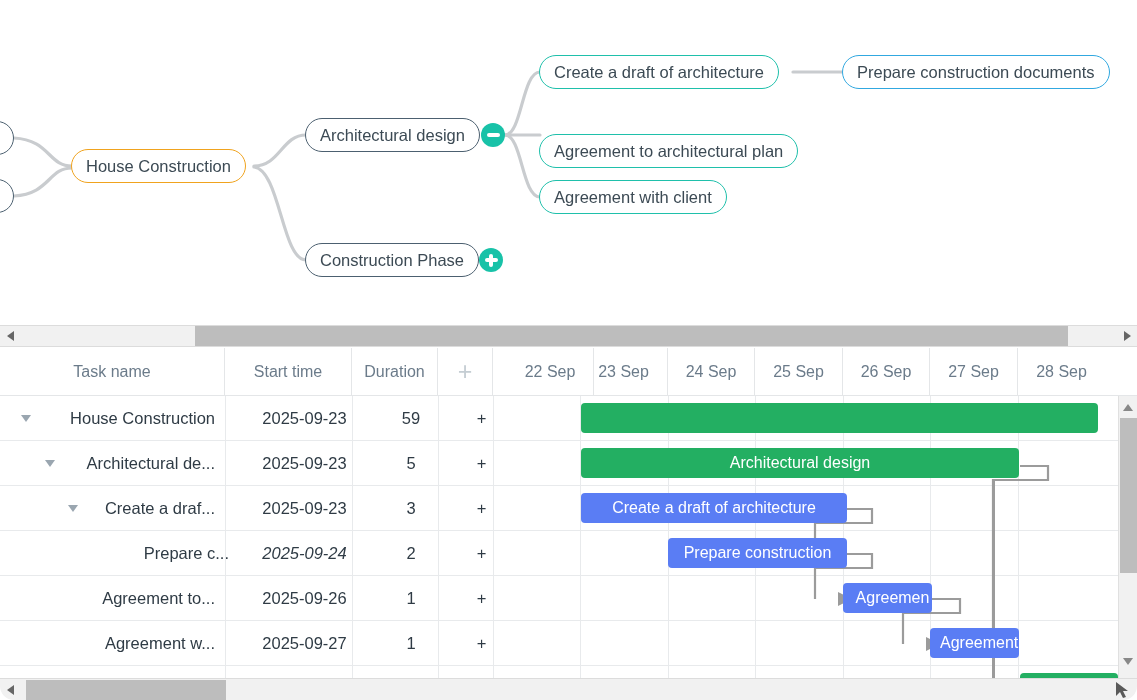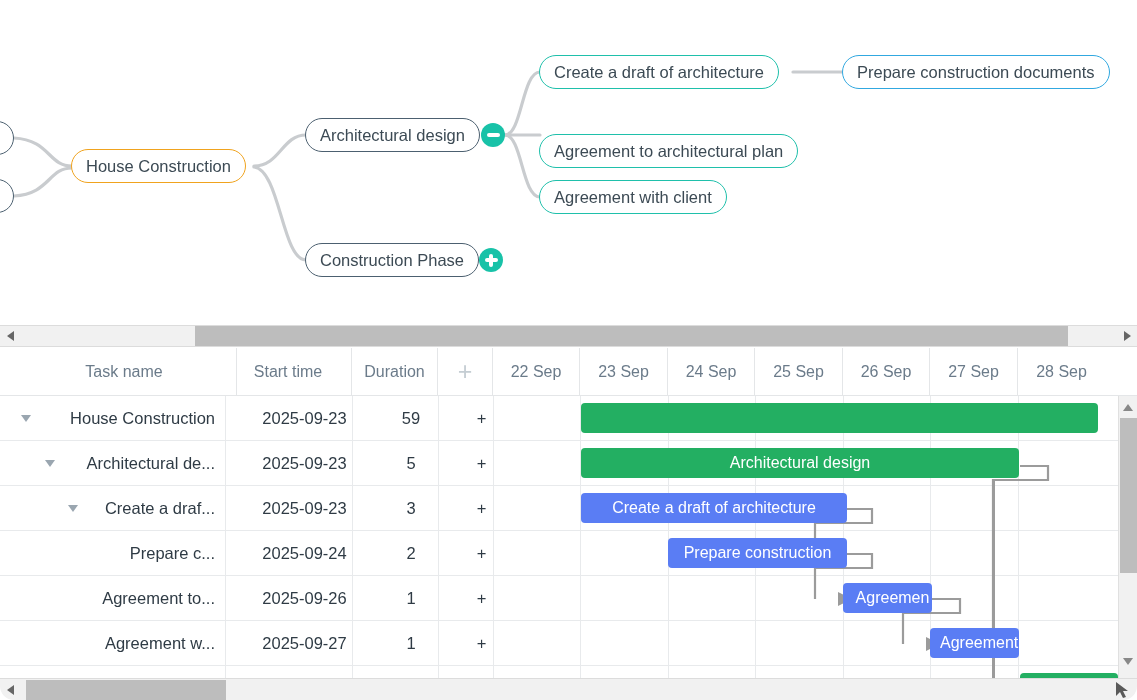--- a/index.html
+++ b/index.html
@@ -260,34 +260,34 @@
       <div class="thumb" style="left:175px; width:873px;"></div>
     </div>
     <div class="arrow">
       <span class="tri right"></span>
     </div>
   </div>
 
   <div id="gantt">
 
     <div class="g-head">
-      <div class="g-head-cell" style="left:12px; width:225px;">
+      <div class="g-head-cell" style="left:0px; width:225px;">
         <span>Task name</span>
       </div>
       <div class="g-head-cell" style="left:225px; width:127px;">
         <span>Start time</span>
       </div>
       <div class="g-head-cell" style="left:352px; width:86px;">
         <span>Duration</span>
       </div>
       <div class="g-head-cell" style="left:438px; width:55px;">
         <span class="plus-glyph">+</span>
       </div>
 
-      <div class="g-head-cell" style="left:493px; width:87px;">
+      <div class="g-head-cell" style="left:507px; width:87px;">
         <span>22 Sep</span>
       </div>
       <div class="g-head-cell" style="left:580px; width:88px;">
         <span>23 Sep</span>
       </div>
       <div class="g-head-cell" style="left:668px; width:87px;">
         <span>24 Sep</span>
       </div>
       <div class="g-head-cell" style="left:755px; width:88px;">
         <span>25 Sep</span>
@@ -334,22 +334,22 @@
 
       <div class="g-row" style="top:90px;">
         <span class="caret" style="left:68px; top:19px;"></span>
         <div class="cell taskname" style="left:0px; width:225px;">Create a draf...</div>
         <div class="cell center" style="left:225px; width:127px;">2025-09-23</div>
         <div class="cell center" style="left:352px; width:86px;">3</div>
         <div class="cell center plus-glyph" style="left:438px; width:55px;">+</div>
       </div>
 
       <div class="g-row" style="top:135px;">
-        <div class="cell taskname" style="left:0px; width:225px;text-align:right;">Prepare c...</div>
-        <div class="cell center" style="left:225px; width:127px;">2025-09-24</div>
+        <div class="cell taskname" style="left:14px; width:225px;text-align:right;">Prepare c...</div>
+        <div class="cell center" style="left:225px; width:127px;font-style:italic;">2025-09-24</div>
         <div class="cell center" style="left:352px; width:86px;">2</div>
         <div class="cell center plus-glyph" style="left:438px; width:55px;">+</div>
       </div>
 
       <div class="g-row" style="top:180px;">
         <div class="cell taskname" style="left:0px; width:225px;">Agreement to...</div>
         <div class="cell center" style="left:225px; width:127px;">2025-09-26</div>
         <div class="cell center" style="left:352px; width:86px;">1</div>
         <div class="cell center plus-glyph" style="left:438px; width:55px;">+</div>
       </div>

